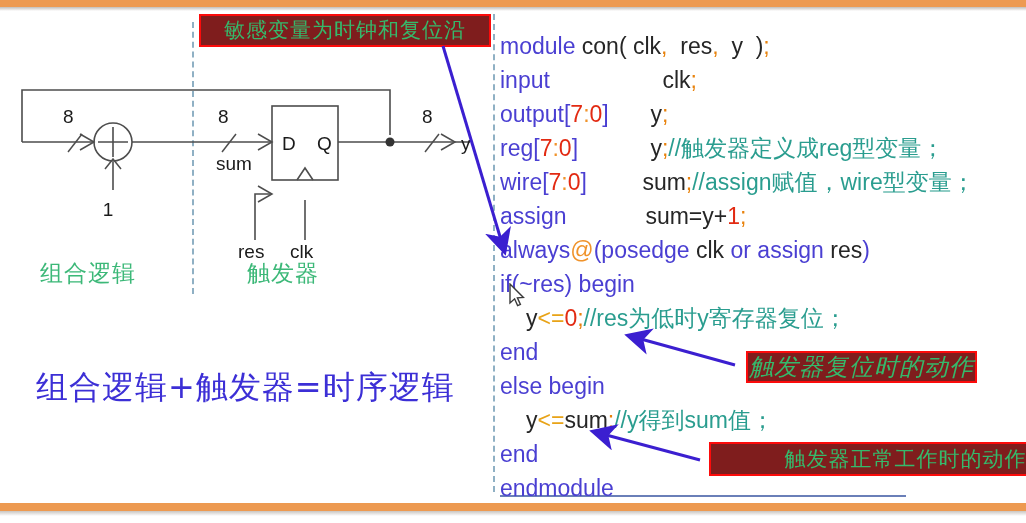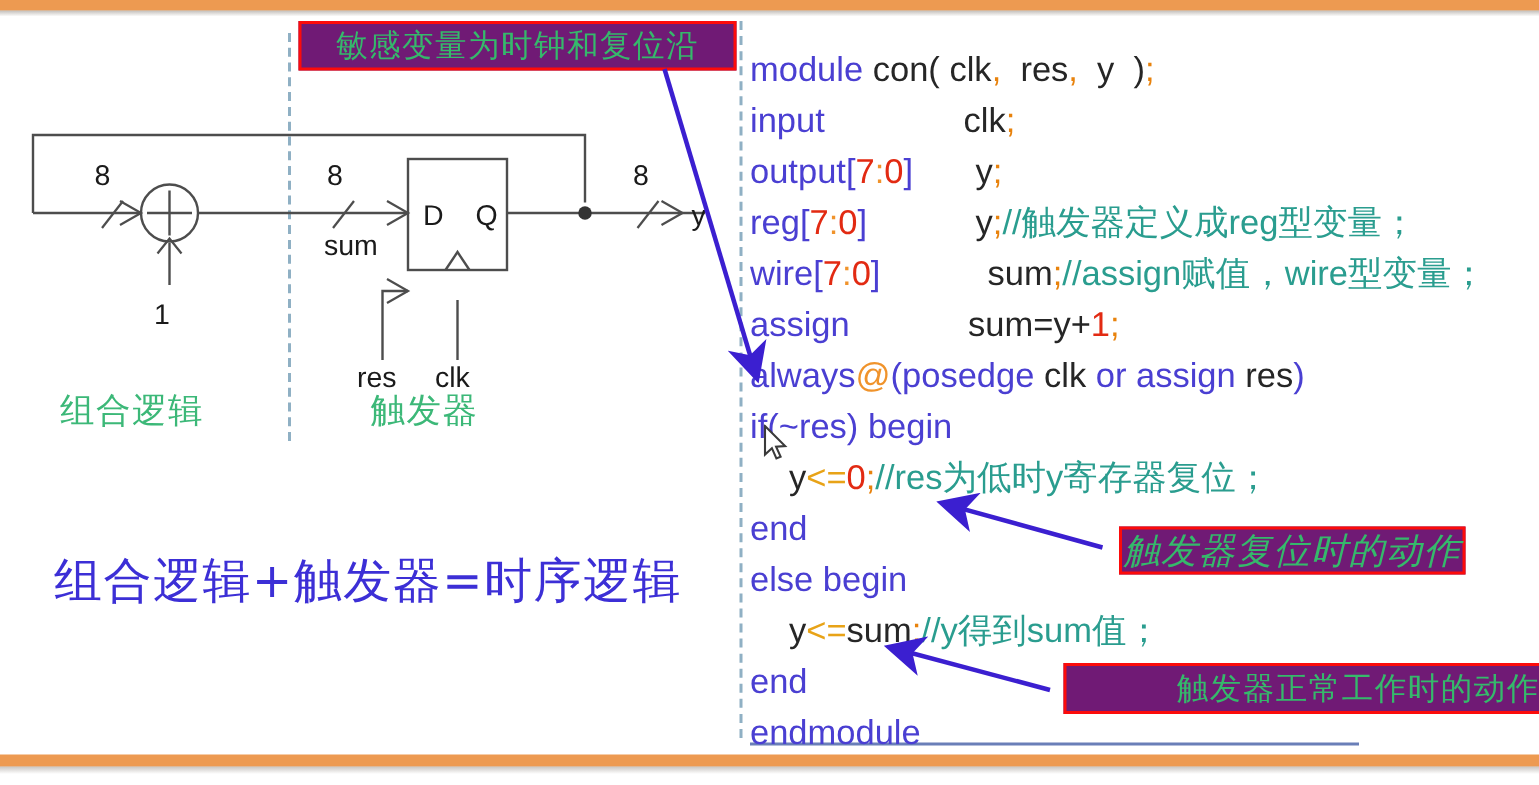--- a/index.html
+++ b/index.html
@@ -15,21 +15,21 @@
   .bar-bottom{position:absolute;left:0;top:503px;width:1026px;height:8px;background:#ed9a51;}
   .bar-bottom-shadow{position:absolute;left:0;top:511px;width:1026px;height:5px;
      background:linear-gradient(to bottom,rgba(120,110,100,.4),rgba(255,255,255,0));}
 
   
   .dash-v{position:absolute;border-left:2px dashed #8fb0c4;}
   #dash-mid{left:192px;top:22px;height:272px;}
   #dash-code{left:493px;top:14px;height:478px;}
 
   
-  .annot{position:absolute;border:2.5px solid #fc0b0b;background:#701a75;
+  .annot{position:absolute;border:2.5px solid #fc0b0b;background:#7f1d1d;
      color:#35b96b;font-size:21px;line-height:1;letter-spacing:1px;
      font-family:"DejaVu Sans",sans-serif;
      display:flex;align-items:center;justify-content:center;white-space:nowrap;}
   #annot-top{left:199px;top:14px;width:288px;height:29px;}
   #annot-reset{left:746px;top:351px;width:227px;height:28px;font-size:24px;font-style:italic;}
   #annot-normal{left:709px;top:442px;width:309px;height:30px;font-size:21px;padding-left:40px;}
 
   
   #circuit{position:absolute;left:0;top:60px;width:500px;height:200px;}
 
@@ -140,37 +140,37 @@
 <div id="code">
 
   <div class="cl">
     <span class="kw">module</span>
     <span class="id">con(</span>
     <span class="id"><span class="id">clk</span><span class="semi">,</span>&nbsp;&nbsp;<span class="id">res</span><span class="semi">,</span>&nbsp;&nbsp;<span class="id">y</span>&nbsp;&nbsp;<span class="id">)</span><span class="semi">;</span></span>
   </div>
 
   <div class="cl">
     <span class="kw col2">input</span>
-    <span class="id" style="margin-left:16px">clk<span class="semi">;</span></span>
+    <span class="id" style="margin-left:36px">clk<span class="semi">;</span></span>
   </div>
 
 
   <div class="cl">
     <span class="col2"><span class="kw">output</span><span class="kw">[</span><span class="num">7</span><span class="at">:</span><span class="num">0</span><span class="kw">]</span></span>
     <span class="id" style="margin-left:24px">y<span class="semi">;</span></span>
   </div>
 
   <div class="cl">
     <span class="col2"><span class="kw">reg</span><span class="kw">[</span><span class="num">7</span><span class="at">:</span><span class="num">0</span><span class="kw">]</span></span>
     <span class="id" style="margin-left:24px">y<span class="semi">;</span></span><span class="cmt">//触发器定义成reg型变量；</span>
   </div>
 
   <div class="cl">
     <span class="col2"><span class="kw">wire</span><span class="kw">[</span><span class="num">7</span><span class="at">:</span><span class="num">0</span><span class="kw">]</span></span>
-    <span class="id" style="margin-left:32px">sum<span class="semi">;</span></span><span class="cmt">//assign赋值，wire型变量；</span>
+    <span class="id" style="margin-left:16px">sum<span class="semi">;</span></span><span class="cmt">//assign赋值，wire型变量；</span>
   </div>
 
   <div class="cl">
     <span class="kw col2">assign</span>
     <span class="id" style="margin-left:19px">sum=y+<span class="num">1</span><span class="semi">;</span></span>
   </div>
 
   <div class="cl">
     <span class="kw">always</span><span class="at">@</span><span><span class="kw">(</span><span class="kw">posedge </span><span class="id">clk</span><span class="kw"> or </span><span class="kw">assign </span><span class="id">res</span><span class="kw">)</span></span>
     <span class="underline-always"></span>

